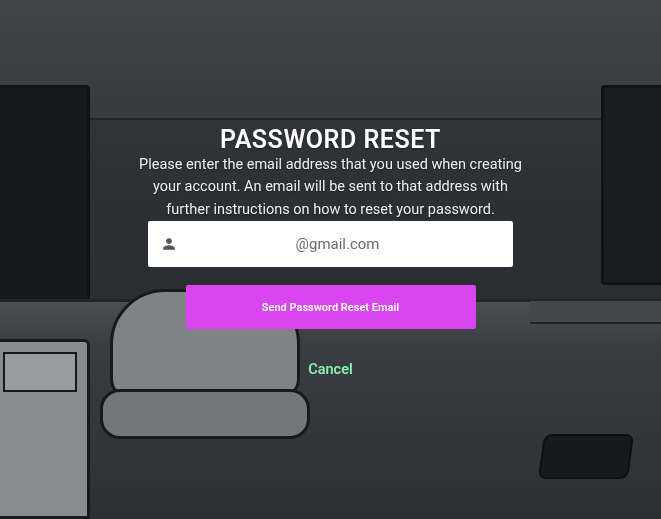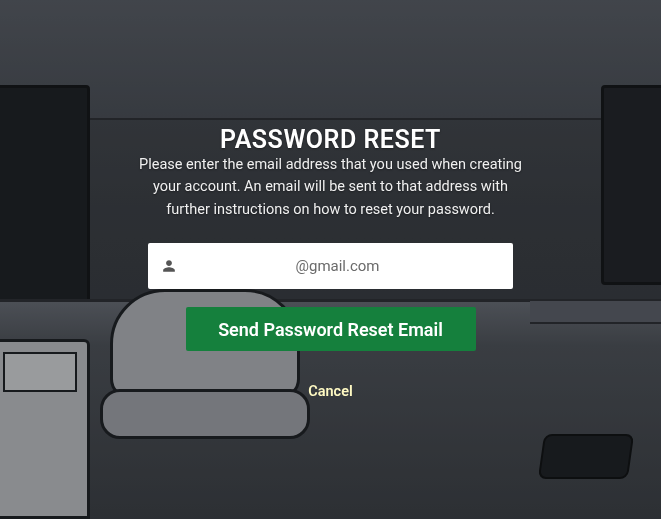--- a/index.html
+++ b/index.html
@@ -140,21 +140,20 @@
       font-size: 25px;
       font-weight: 600;
       letter-spacing: 0.5px;
       text-shadow: 0 1px 2px rgba(0,0,0,0.4);
     }
     .instructions {
       font-size: 14.5px;
       line-height: 1.55;
       max-width: 400px;
       color: #f0f0f0;
-      margin-bottom: 22px;
       text-shadow: 0 1px 2px rgba(0,0,0,0.4);
     }
     .input-wrap {
       width: 365px;
       height: 46px;
       background: #ffffff;
       border-radius: 2px;
       display: flex;
       align-items: center;
       padding: 12px 14px;
@@ -172,32 +171,32 @@
       outline: none;
       font-size: 15px;
       color: #6a6a6a;
       text-align: center;
       font-family: inherit;
       background: transparent;
     }
     .send-btn {
       width: 290px;
       height: 44px;
-      background: #15803d;
+      background: #d946ef;
       color: #ffffff;
       border: none;
       border-radius: 2px;
-      font-size: 18px;
+      font-size: 11px;
       font-weight: 600;
       cursor: pointer;
       font-family: inherit;
       margin-bottom: 32px;
     }
     .cancel-link {
-      color: #fef9c3;
+      color: #86efac;
       font-size: 14.5px;
       font-weight: 600;
       text-decoration: none;
       cursor: pointer;
     }
   </style>
 </head>
 <body>
 
 <div class="bg">

